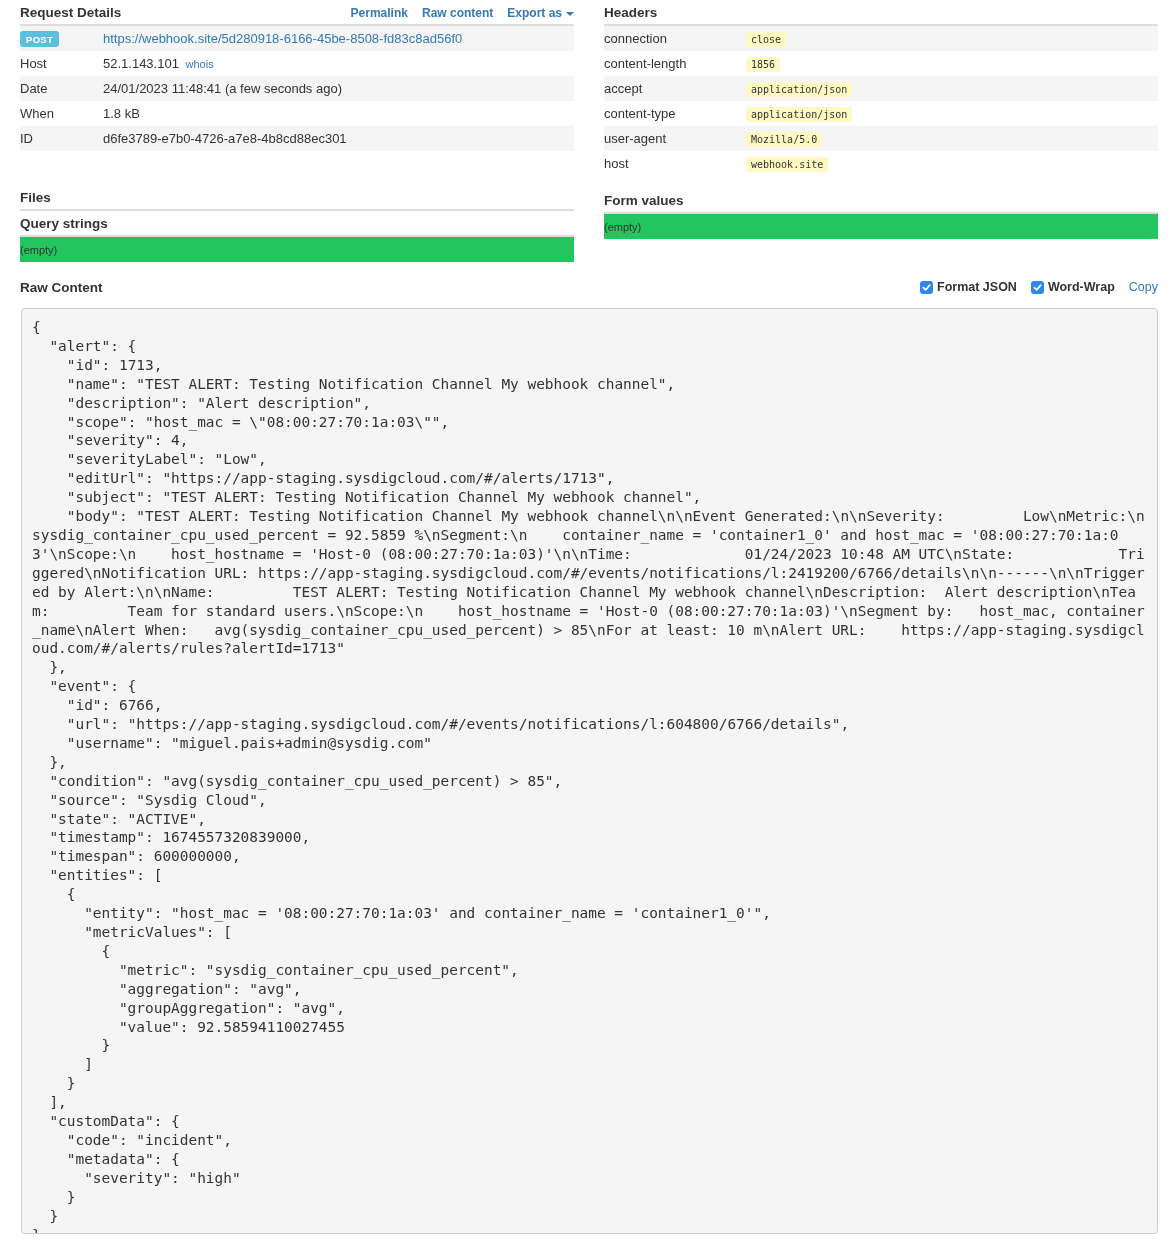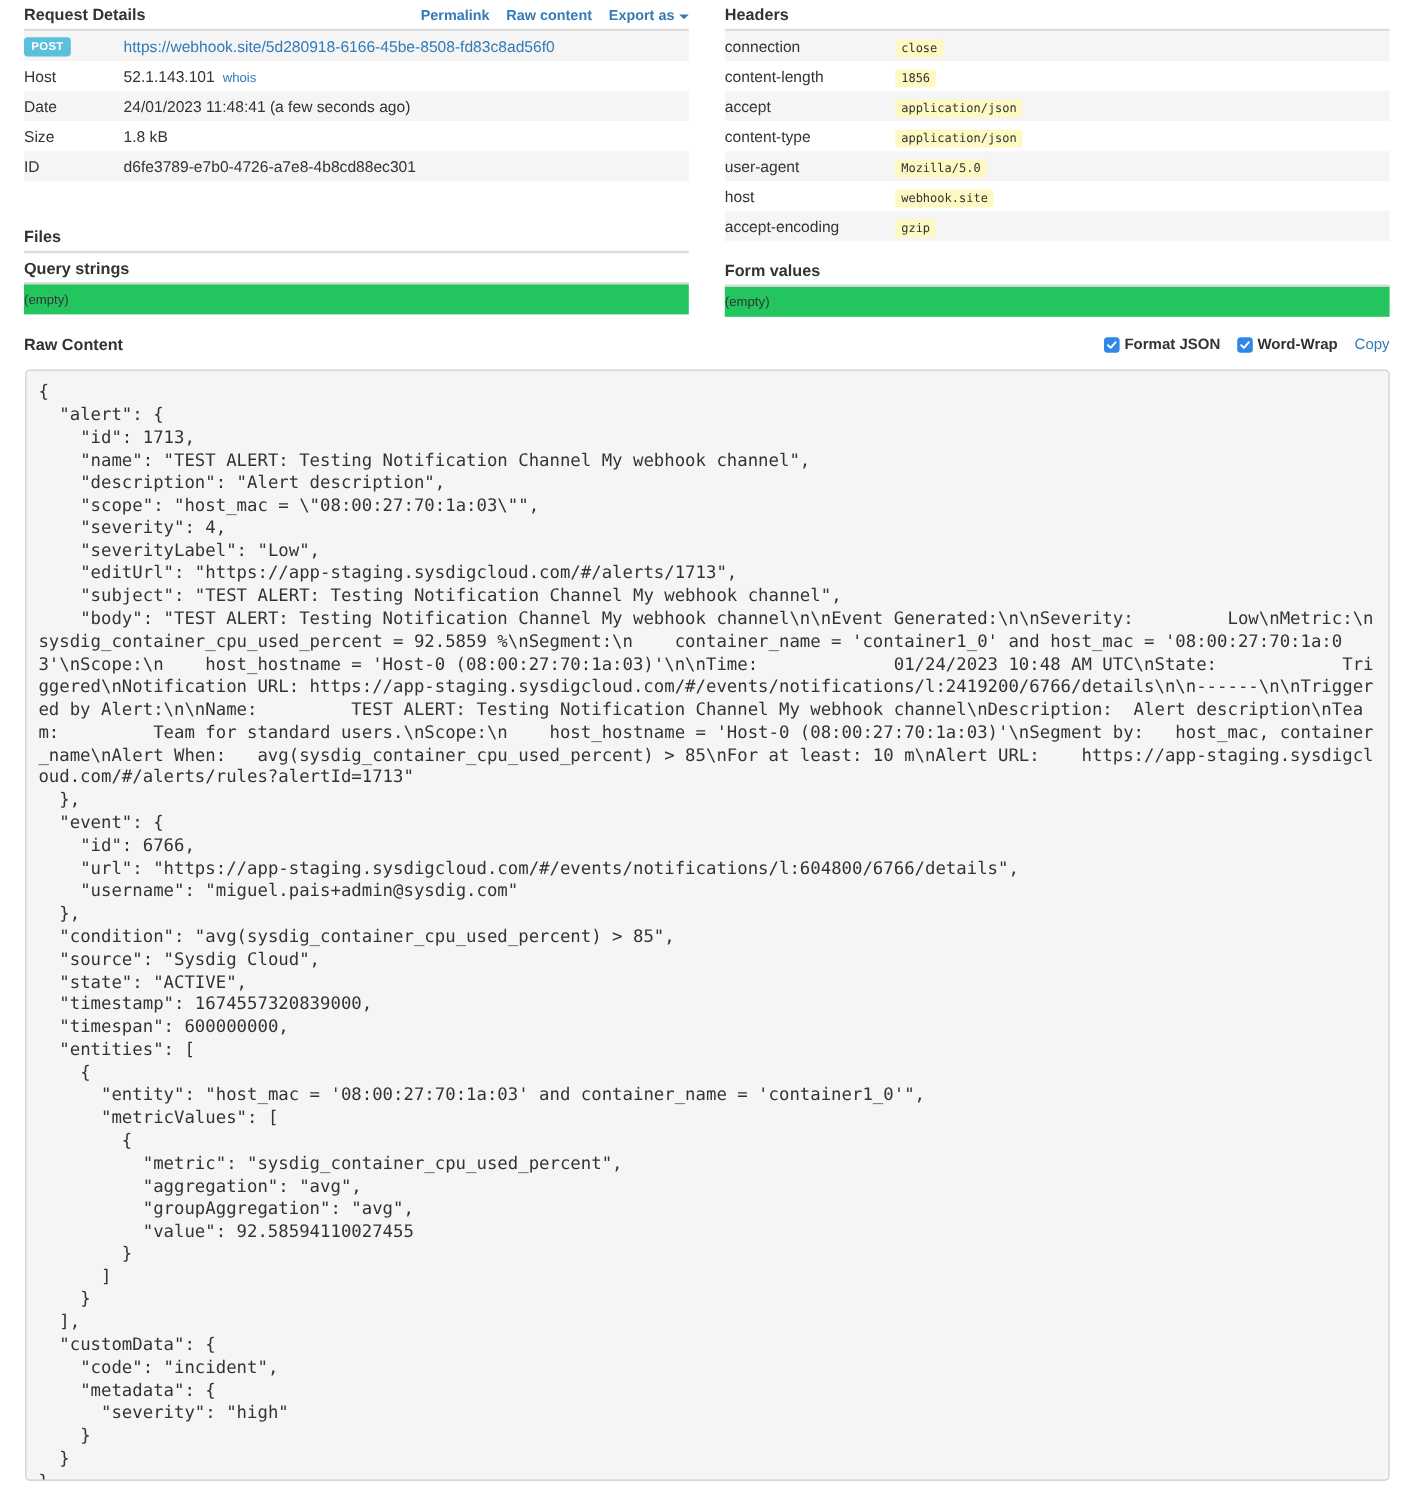--- a/index.html
+++ b/index.html
@@ -89,21 +89,21 @@
     </tr>
     <tr>
       <td class="k">Host</td>
       <td><span>52.1.143.101</span> <a href="#" class="whois">whois</a></td>
     </tr>
     <tr>
       <td class="k">Date</td>
       <td>24/01/2023 11:48:41 (a few seconds ago)</td>
     </tr>
     <tr>
-      <td class="k">Size</td>
+      <td class="k">When</td>
       <td>1.8 kB</td>
     </tr>
     <tr>
       <td class="k">ID</td>
       <td>d6fe3789-e7b0-4726-a7e8-4b8cd88ec301</td>
     </tr>
   </tbody>
     </table>
 
   <div class="section-head" style="margin-top: 34px;">
@@ -138,24 +138,20 @@
           <td class="k">content-type</td>
           <td><code class="hv">application/json</code></td>
         </tr>
     <tr>
           <td class="k">user-agent</td>
           <td><code class="hv">Mozilla/5.0</code></td>
         </tr>
     <tr>
           <td class="k">host</td>
           <td><code class="hv">webhook.site</code></td>
-        </tr>
-    <tr>
-          <td class="k">accept-encoding</td>
-          <td><code class="hv">gzip</code></td>
         </tr>
   </tbody>
     </table>
 
   <div class="section-head" style="margin-top: 12px;">
     <span class="section-title">Form values</span>
   </div>
   <div class="empty-row">(empty)</div>
 </div>
 

